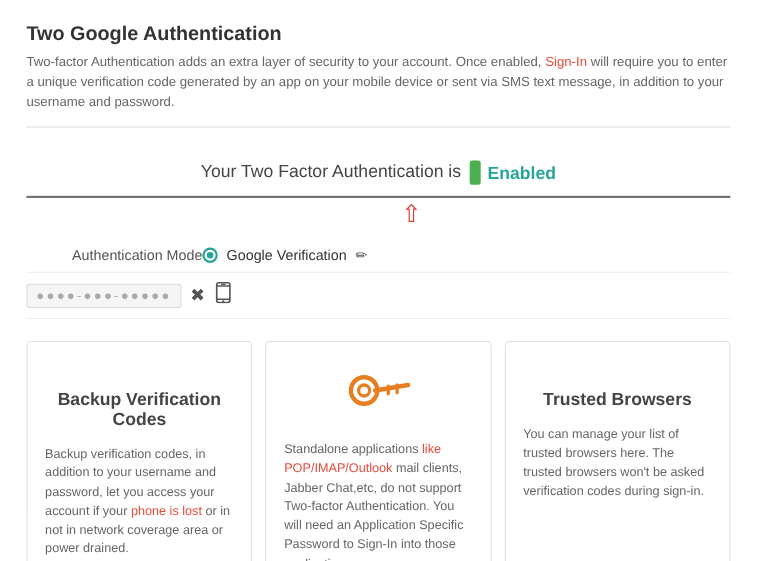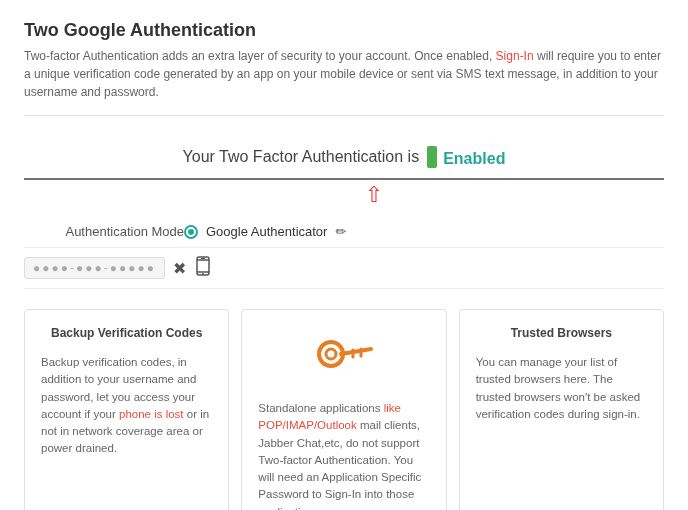--- a/index.html
+++ b/index.html
@@ -133,25 +133,26 @@
     .card {
       flex: 1;
       border: 1px solid #e0e0e0;
       border-radius: 4px;
       padding: 16px;
       display: flex;
       flex-direction: column;
       align-items: center;
     }
     .card-title {
-      font-size: 12px;
+      font-size: 16px;
       font-weight: bold;
       color: #444;
       margin-bottom: 14px;
       text-align: center;
+      margin-top: 28px;
     }
     .card-icon {
       margin-bottom: 14px;
       height: 60px;
       display: flex;
       align-items: center;
       justify-content: center;
     }
     .card-desc {
       font-size: 11.5px;
@@ -185,21 +186,21 @@
   </div>
 </div>
 <div class="arrow-up">⇧</div>
 
 <div class="field-row">
   <div class="field-label">Authentication Mode</div>
   <div class="field-value">
     <span class="radio-icon">
         <span class="radio-inner"></span>
       </span>
-    <span>Google Authenticator</span>
+    <span>Google Verification</span>
     <span class="edit-icon">✏</span>
   </div>
 </div>
 
 <div class="field-row">
   <div class="field-value">
     <span class="backup-numbers-display">●●●●-●●●-●●●●●</span>
     <span class="clear-icon">✖</span>
     <span class="phone-icon">
       <svg width="18" height="20" viewBox="0 0 18 20" fill="none">

